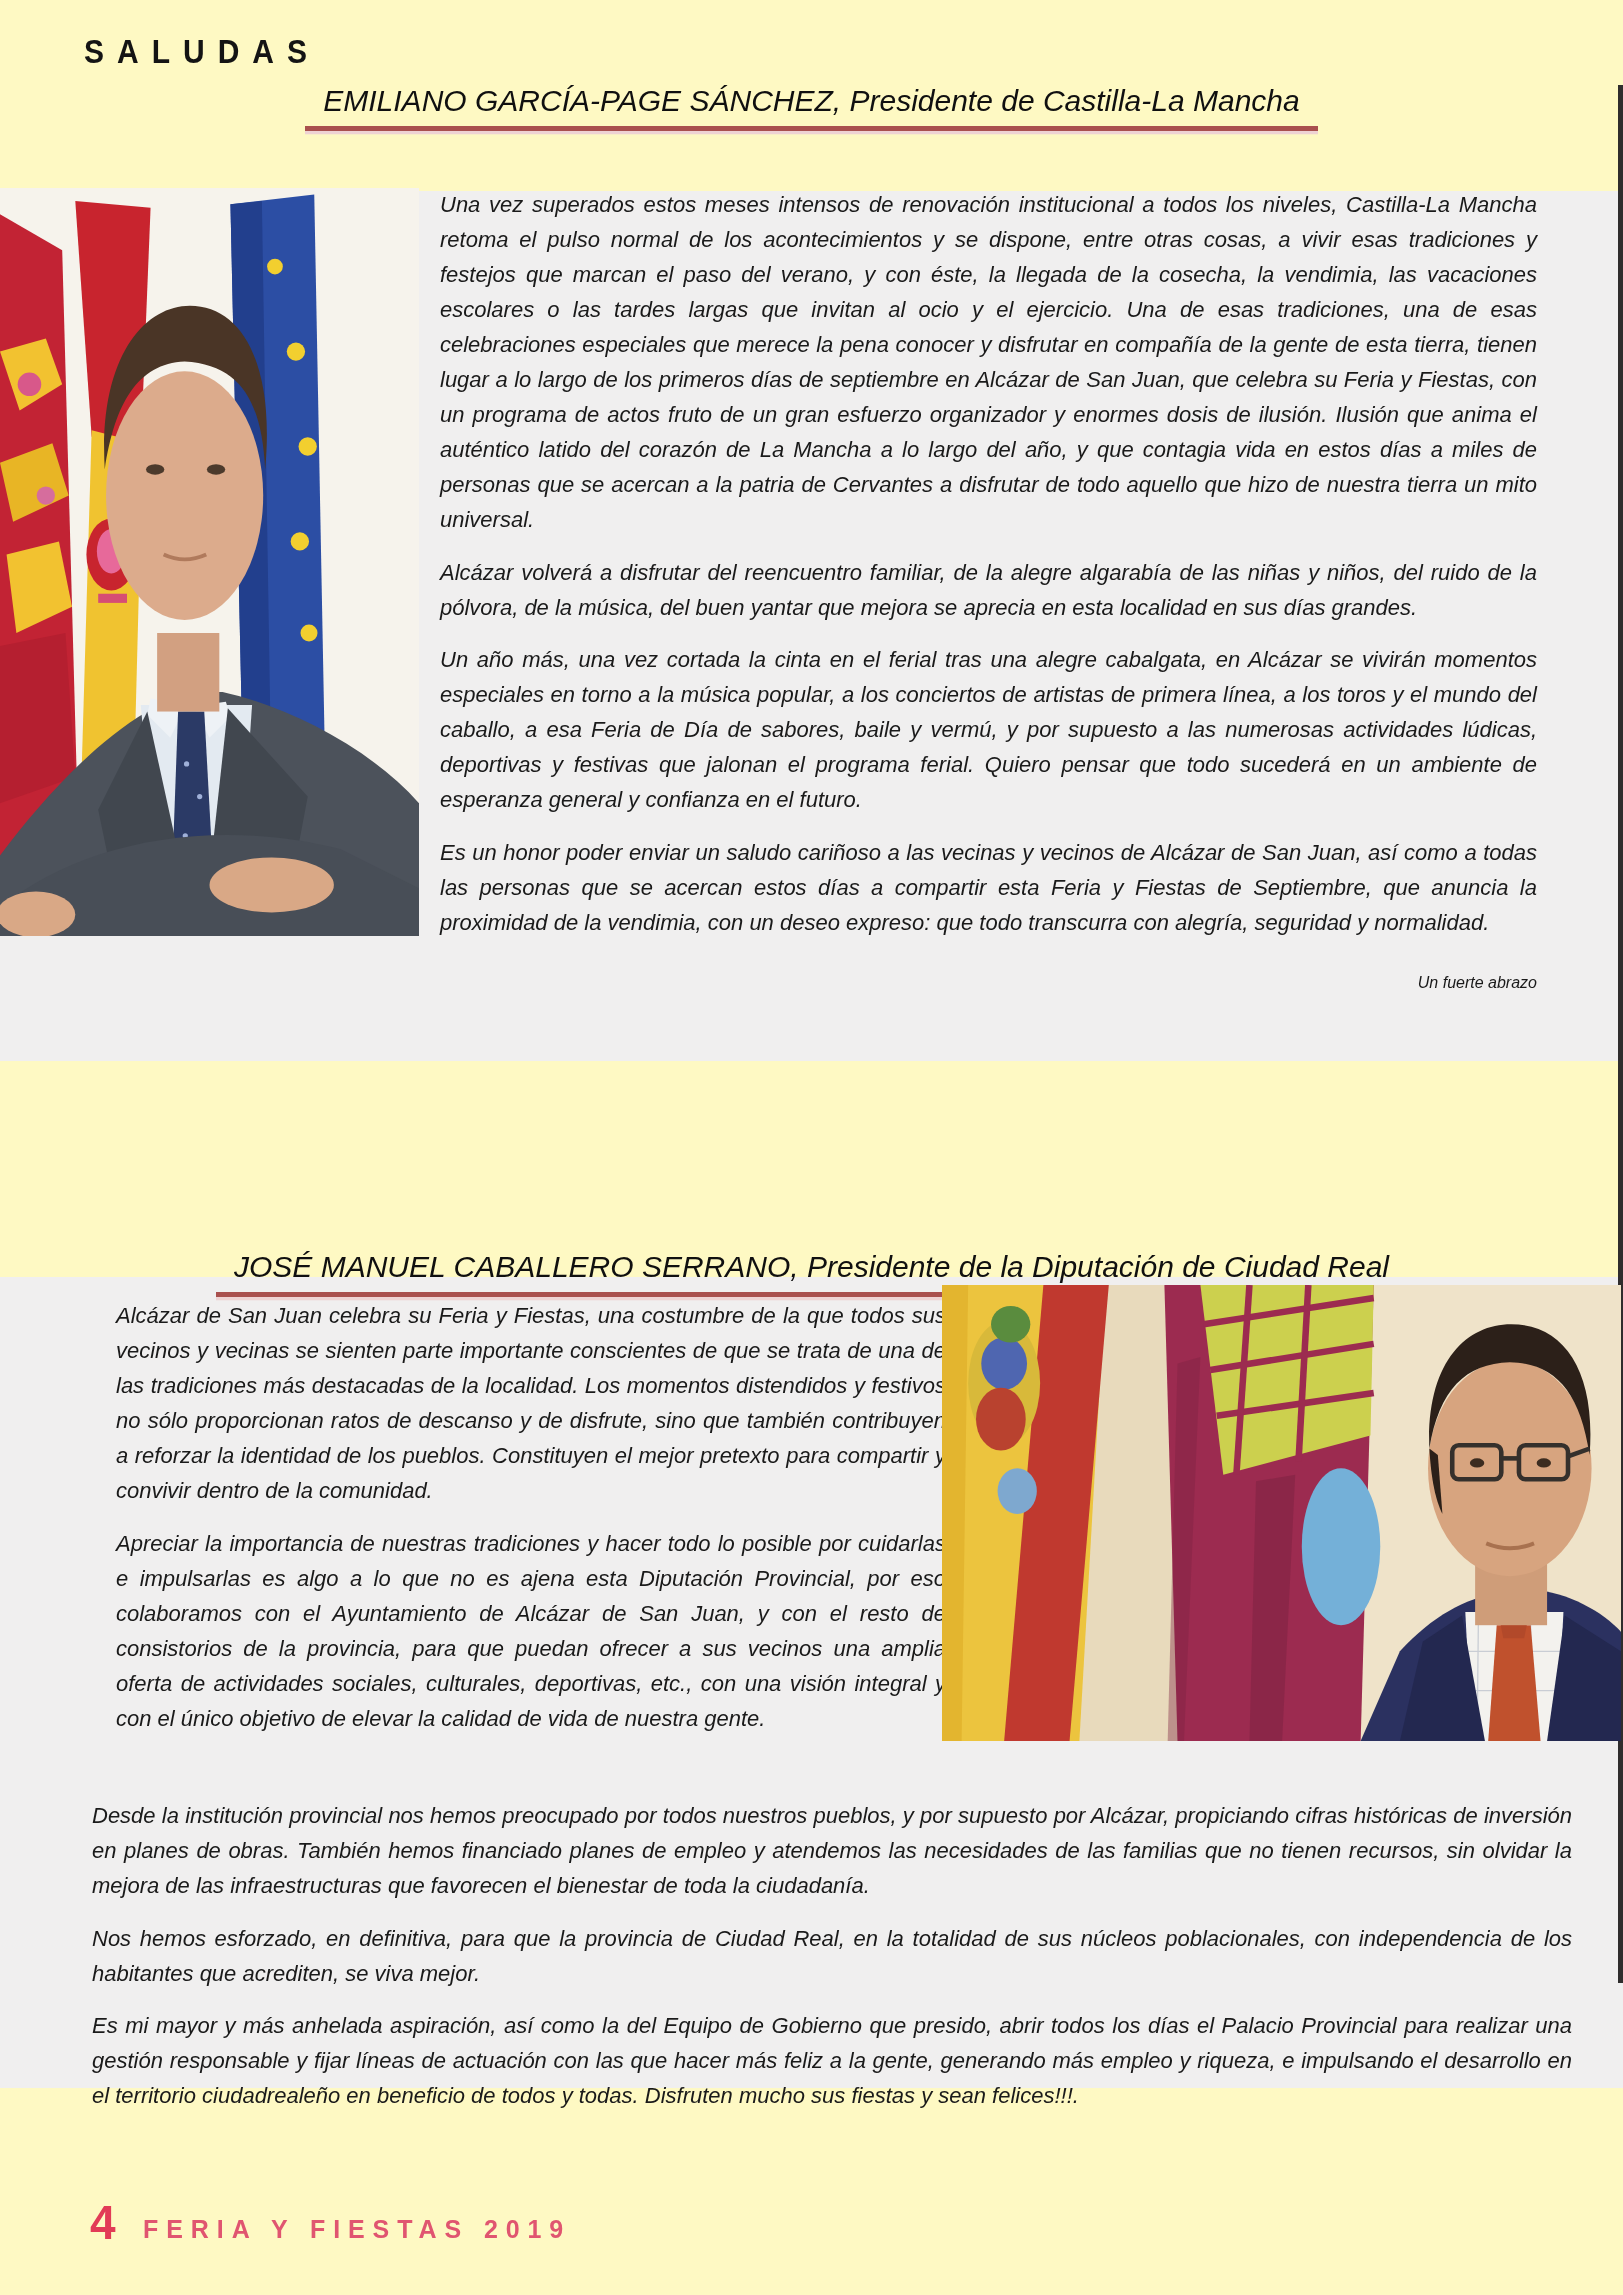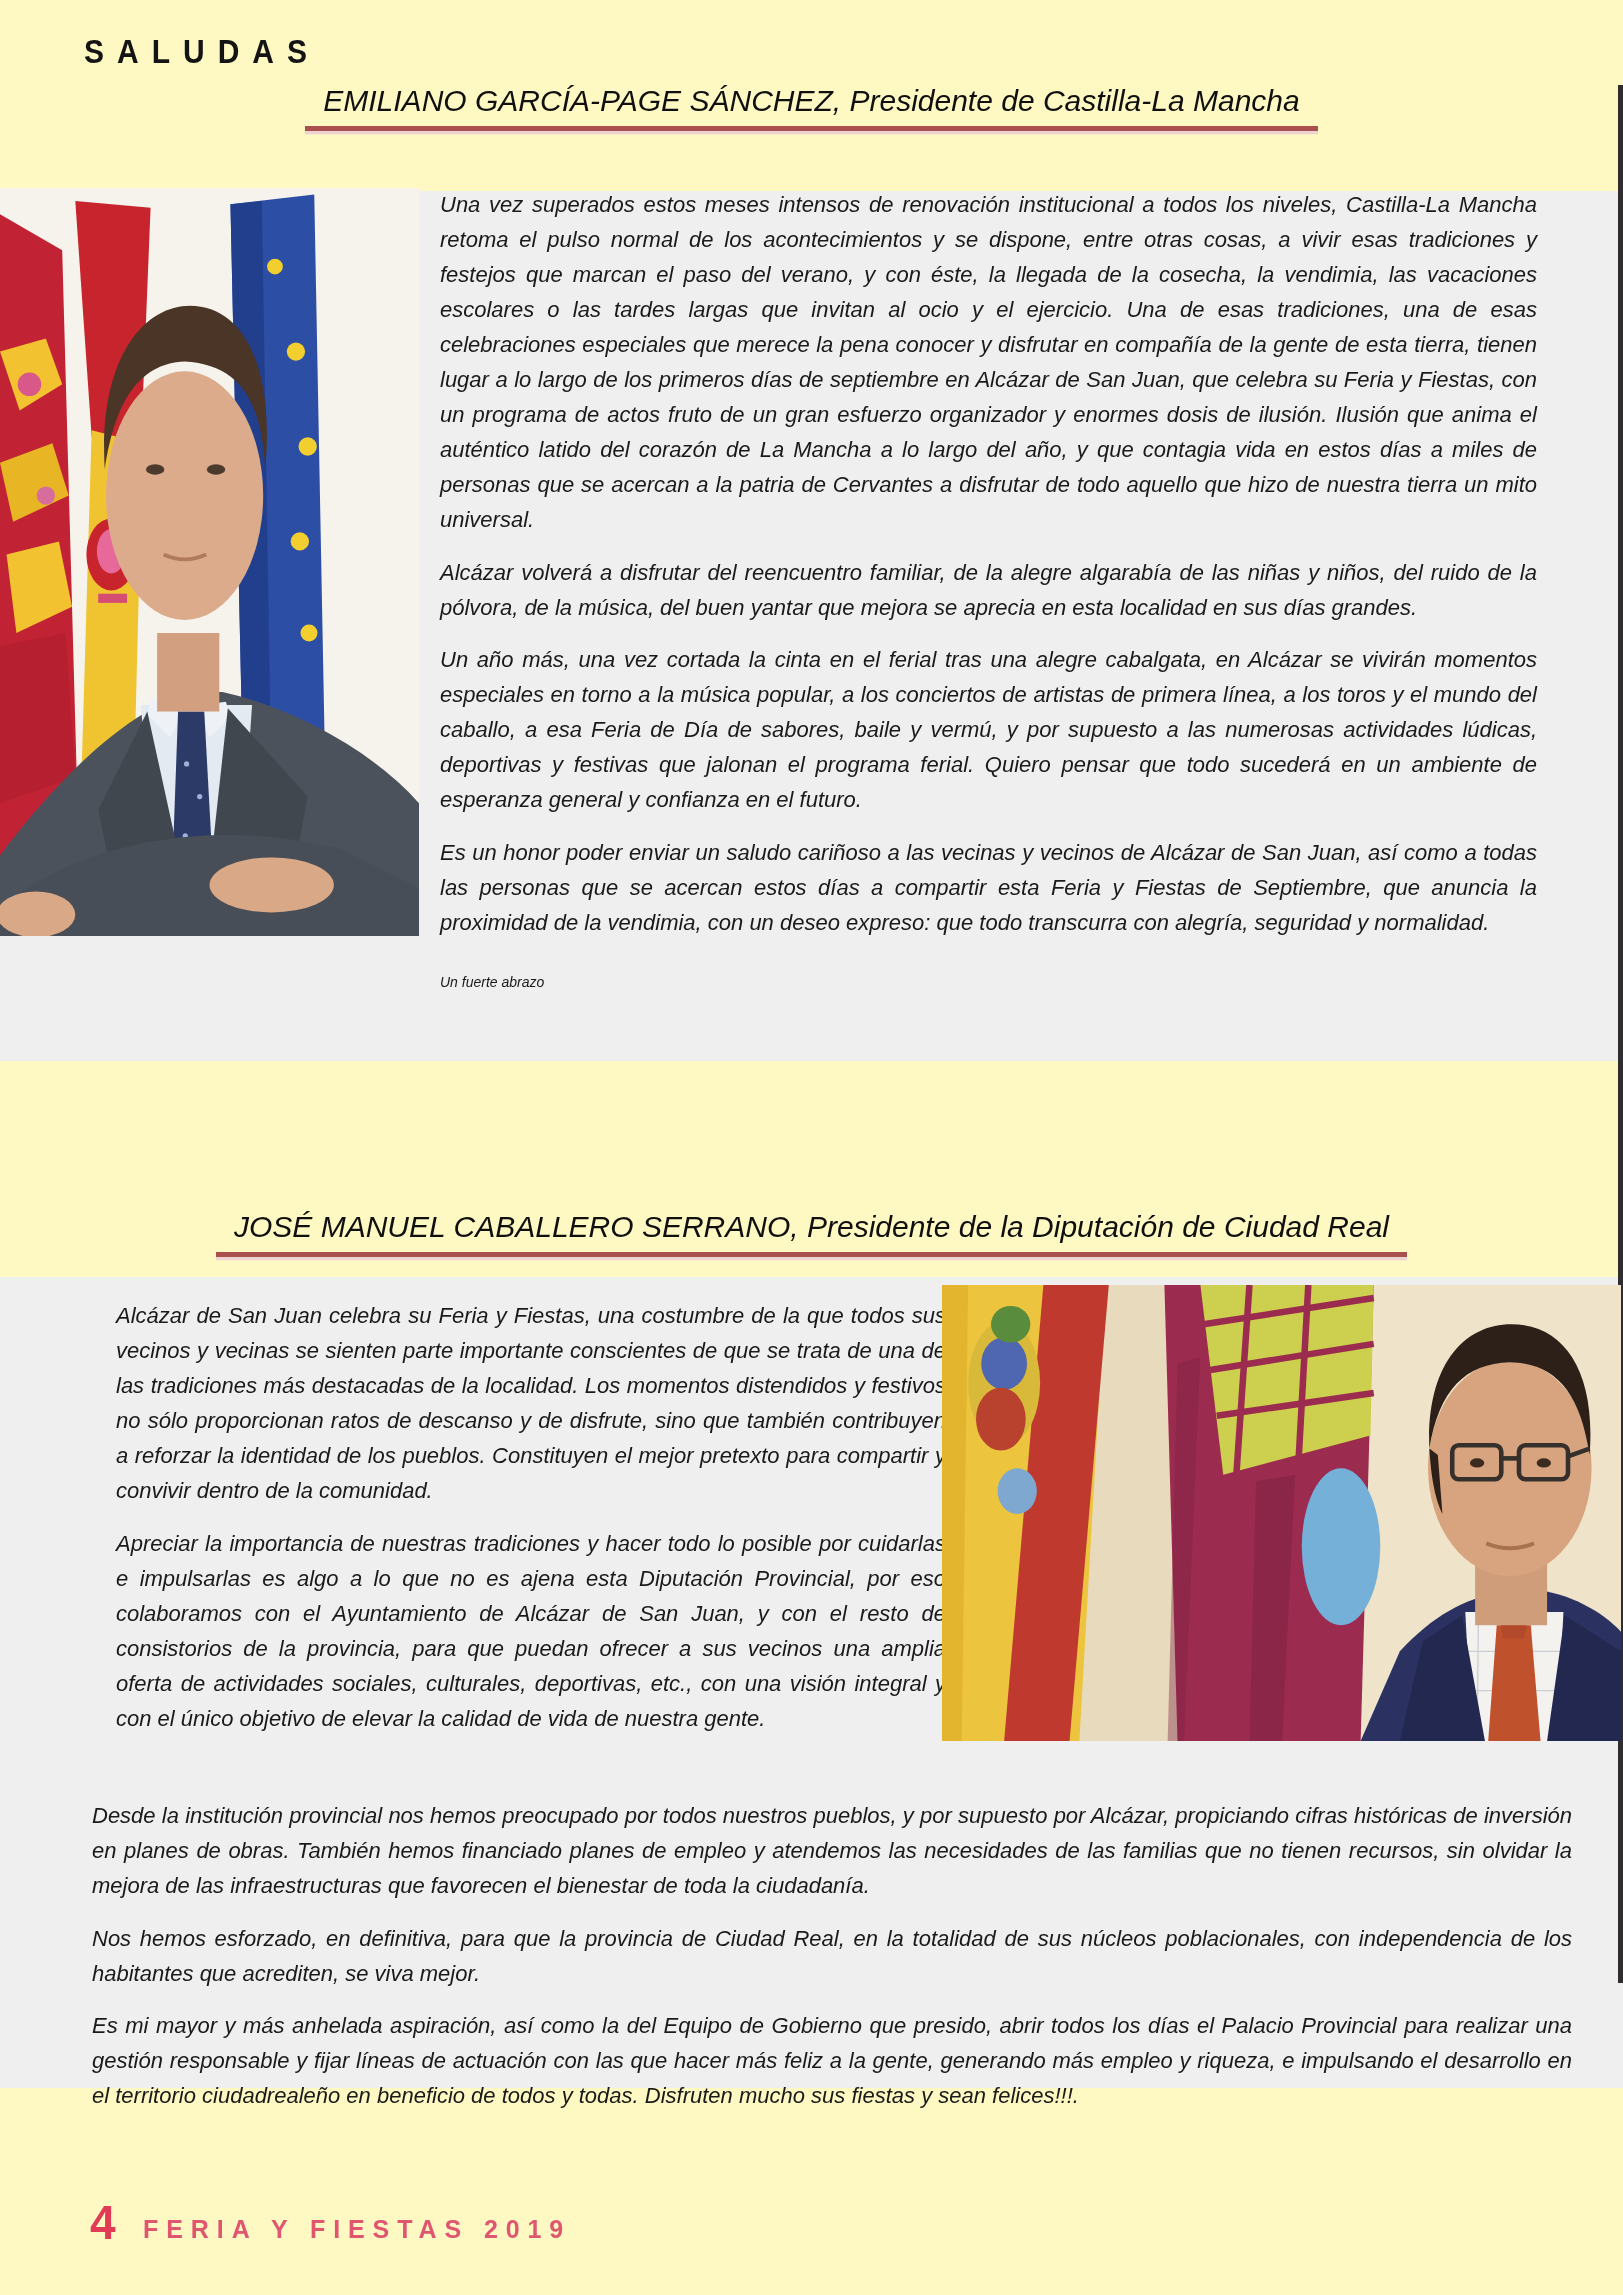--- a/index.html
+++ b/index.html
@@ -15,36 +15,36 @@
   #tint1{top:191px;height:870px;}
   #tint2{top:1277px;height:811px;}
   .edge-shadow{position:absolute;right:0;top:85px;width:5.2px;height:1898px;background:#2f2d2d;}
   .kicker{
     position:absolute;left:84px;top:34px;
     font-size:30px;letter-spacing:13px;font-weight:600;color:#141414;
     transform:scaleY(1.08);transform-origin:left top;
   }
   .title-row{position:absolute;left:0;width:100%;text-align:center;}
   #title-row-1{top:84px;}
-  #title-row-2{top:1210px;}
+  #title-row-2{top:1250px;}
   .big-title{
     display:inline-block;
     font-style:italic;font-size:30px;color:#101010;
     padding:0 18.3px 7.9px 18.3px;
     border-bottom:5.9px solid #a9504e;
     box-shadow:0 3.3px 0 #eed3d3;
     white-space:nowrap;
   }
   .body-text{position:absolute;text-align:justify;font-style:italic;}
   .body-text p{margin:0 0 17.7px 0;font-size:22px;line-height:35px;}
   #sec1-text{left:440px;top:187px;width:1097px;}
   #sec2-col{left:92px;top:1298px;width:830px;margin-left:24px;}
   #sec2-full{left:92px;top:1798px;width:1480px;}
   .signoff{
-    font-size:14px;line-height:35px;font-style:italic;
+    text-align:right;font-size:16px;line-height:35px;font-style:italic;
     margin-top:25px;
   }
   .photo{position:absolute;overflow:hidden;}
   #photo1{left:0;top:188px;width:419px;height:748px;}
   #photo2{left:942px;top:1285px;width:679px;height:456px;}
   .photo svg{display:block;width:100%;height:100%;}
   .footer{
     position:absolute;left:90px;top:2200px;
     display:flex;align-items:flex-end;gap:27.5px;
   }

